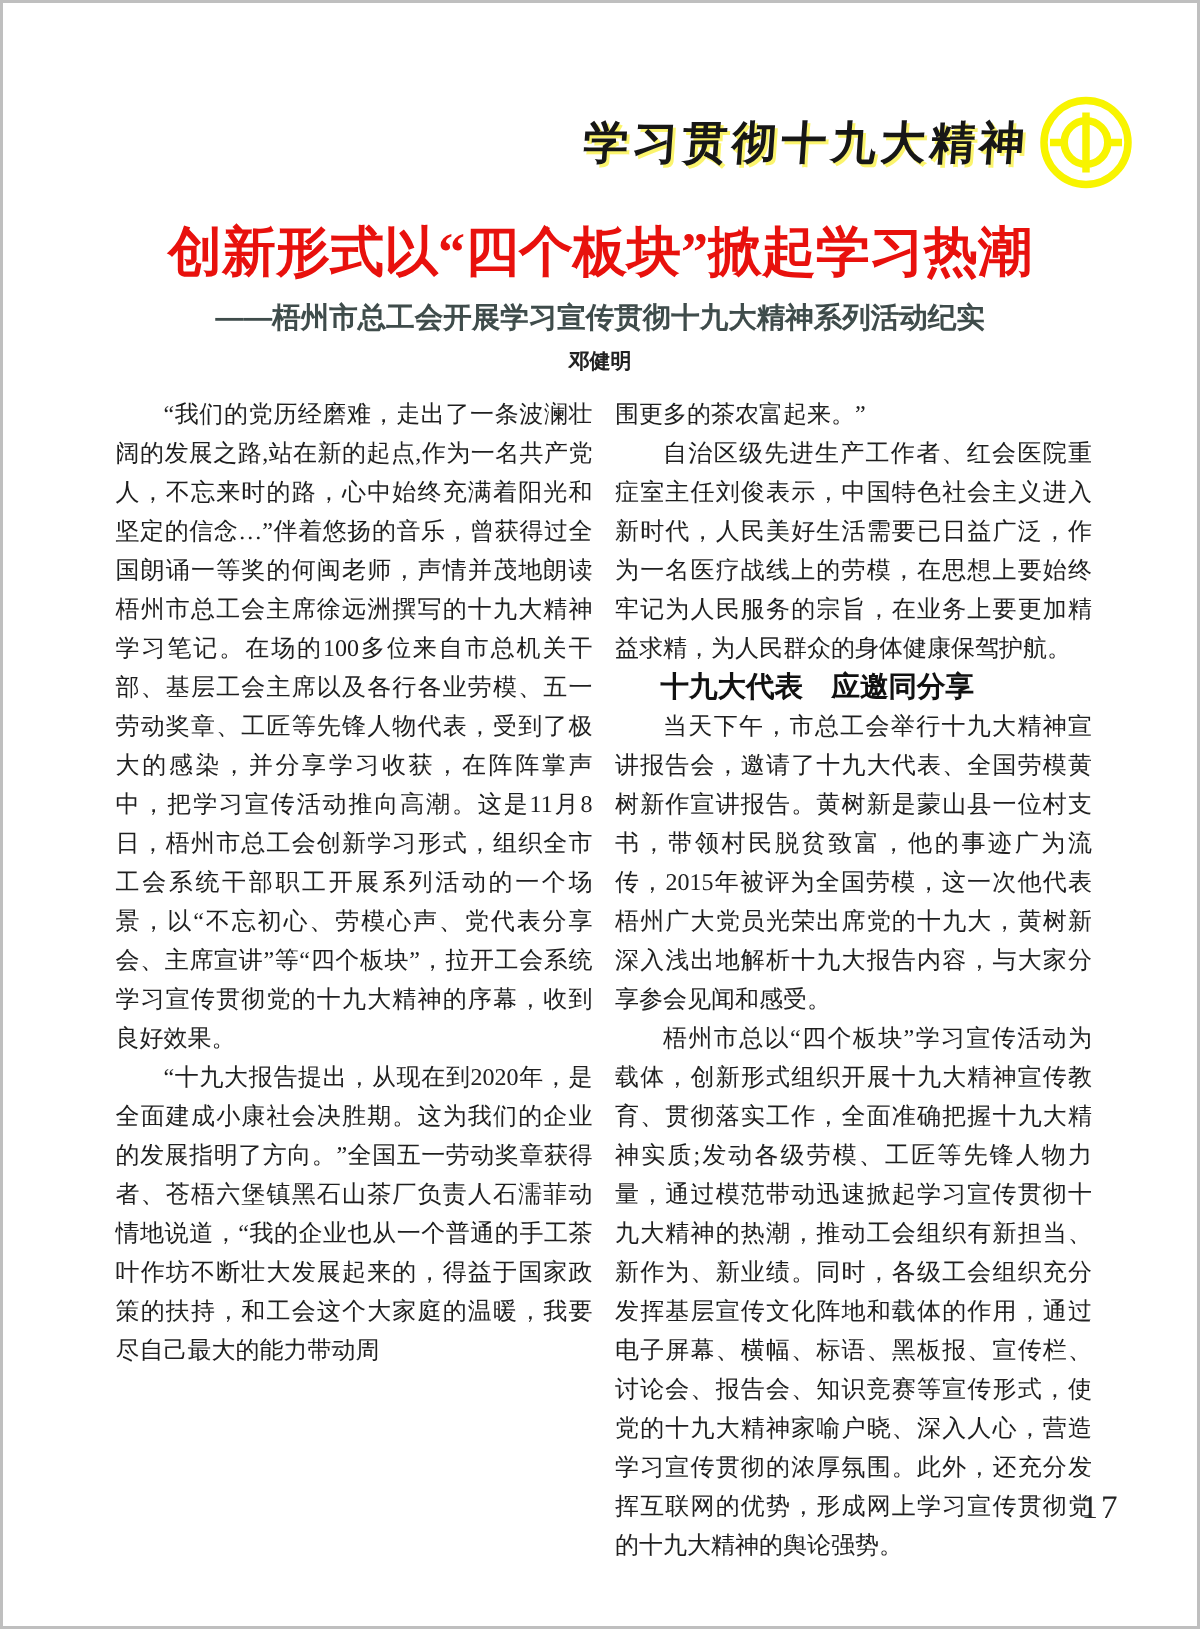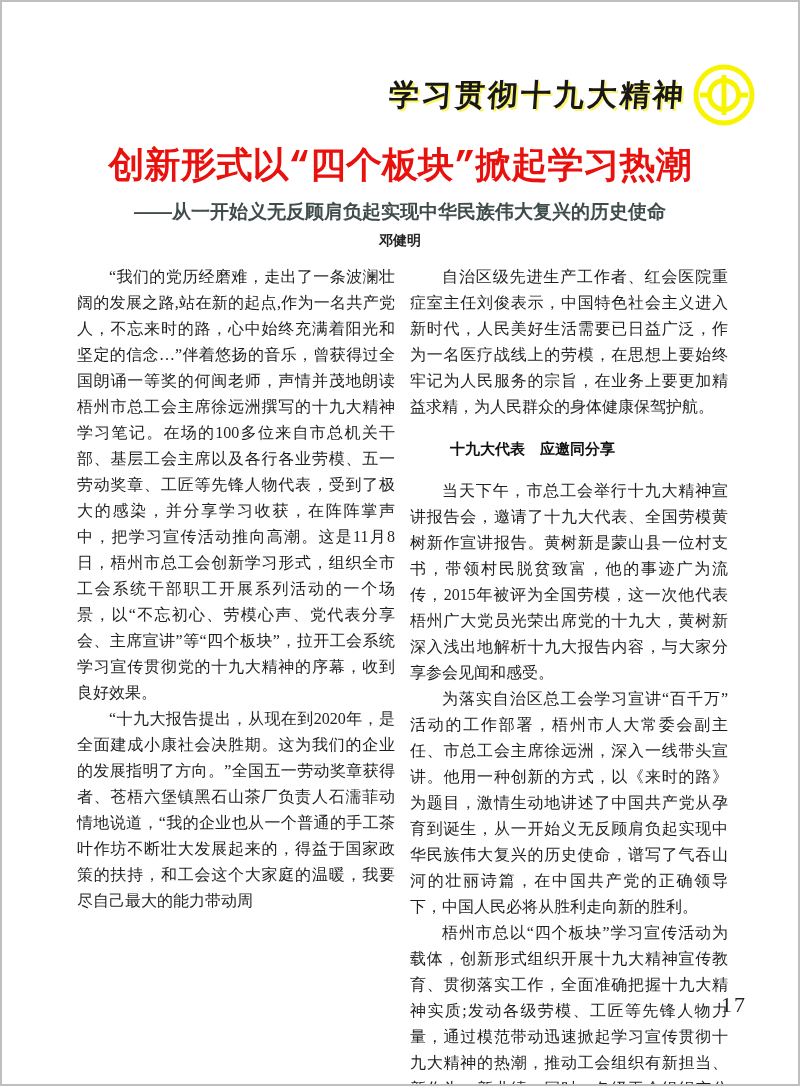--- a/index.html
+++ b/index.html
@@ -32,21 +32,21 @@
     text-shadow:2px 2px 0 rgba(250,240,60,0.75);
     transform:skewX(-4deg);
     margin-right:6px;
     white-space:nowrap;
   }
   .logo { width:64px; height:64px; flex:0 0 auto; }
   
   .title {
     margin:16px 40px 1px 40px;
     text-align:center;
-    font-family:Liberation Mono, monospace;
+    font-family:Liberation Serif, serif;
     font-size:36px;
     line-height:44px;
     font-weight:bold;
     color:#e8110d;
     white-space:nowrap;
   }
   .subtitle {
     margin:9px 0 0 0;
     text-align:center;
     font-family:"Liberation Sans","DejaVu Sans",sans-serif;
@@ -71,23 +71,23 @@
   .col { flex:1 1 0; min-width:0; }
   .para {
     margin:0;
     font-size:16px;
     line-height:26px;
     text-align:justify;
     text-indent:2em;
   }
   .para.cont { text-indent:0; }
   .sec {
-    margin:16px;
+    margin:0;
     font-family:"Liberation Sans","DejaVu Sans",sans-serif;
-    font-size:15px;
+    font-size:19px;
     font-weight:bold;
     line-height:26px;
     text-indent:1.6em;
     color:#111111;
   }
   .para.last { position:relative; }
   .pagenum {
     position:absolute;
     top:990px; right:51px;
     font-size:22px;
@@ -108,35 +108,35 @@
         <circle cx="32" cy="32" r="28"></circle>
         <circle cx="32" cy="32" r="14.5"></circle>
         <line x1="32" y1="12" x2="32" y2="52"></line>
         <line x1="8" y1="32" x2="17" y2="32"></line>
         <line x1="47" y1="32" x2="56" y2="32"></line>
       </g>
     </svg>
   </div>
 
   <h1 class="title">创新形式以“四个板块”掀起学习热潮</h1>
-  <h2 class="subtitle">——从一开始义无反顾肩负起实现中华民族伟大复兴的历史使命</h2>
+  <h2 class="subtitle">——梧州市总工会开展学习宣传贯彻十九大精神系列活动纪实</h2>
   <div class="author">邓健明</div>
 
   <div class="columns">
 
     <div class="col">
       <p class="para">“我们的党历经磨难，走出了一条波澜壮阔的发展之路,站在新的起点,作为一名共产党人，不忘来时的路，心中始终充满着阳光和坚定的信念…”伴着悠扬的音乐，曾获得过全国朗诵一等奖的何闽老师，声情并茂地朗读梧州市总工会主席徐远洲撰写的十九大精神学习笔记。在场的100多位来自市总机关干部、基层工会主席以及各行各业劳模、五一劳动奖章、工匠等先锋人物代表，受到了极大的感染，并分享学习收获，在阵阵掌声中，把学习宣传活动推向高潮。这是11月8日，梧州市总工会创新学习形式，组织全市工会系统干部职工开展系列活动的一个场景，以“不忘初心、劳模心声、党代表分享会、主席宣讲”等“四个板块”，拉开工会系统学习宣传贯彻党的十九大精神的序幕，收到良好效果。</p>
       <p class="para">“十九大报告提出，从现在到2020年，是全面建成小康社会决胜期。这为我们的企业的发展指明了方向。”全国五一劳动奖章获得者、苍梧六堡镇黑石山茶厂负责人石濡菲动情地说道，“我的企业也从一个普通的手工茶叶作坊不断壮大发展起来的，得益于国家政策的扶持，和工会这个大家庭的温暖，我要尽自己最大的能力带动周</p>
     </div>
 
     <div class="col">
+      <p class="para cont">围更多的茶农富起来。”</p>
       <p class="para">自治区级先进生产工作者、红会医院重症室主任刘俊表示，中国特色社会主义进入新时代，人民美好生活需要已日益广泛，作为一名医疗战线上的劳模，在思想上要始终牢记为人民服务的宗旨，在业务上要更加精益求精，为人民群众的身体健康保驾护航。</p>
       <h3 class="sec">十九大代表　应邀同分享</h3>
       <p class="para">当天下午，市总工会举行十九大精神宣讲报告会，邀请了十九大代表、全国劳模黄树新作宣讲报告。黄树新是蒙山县一位村支书，带领村民脱贫致富，他的事迹广为流传，2015年被评为全国劳模，这一次他代表梧州广大党员光荣出席党的十九大，黄树新深入浅出地解析十九大报告内容，与大家分享参会见闻和感受。</p>
-      <p class="para">为落实自治区总工会学习宣讲“百千万”活动的工作部署，梧州市人大常委会副主任、市总工会主席徐远洲，深入一线带头宣讲。他用一种创新的方式，以《来时的路》为题目，激情生动地讲述了中国共产党从孕育到诞生，从一开始义无反顾肩负起实现中华民族伟大复兴的历史使命，谱写了气吞山河的壮丽诗篇，在中国共产党的正确领导下，中国人民必将从胜利走向新的胜利。</p>
       <p class="para last"><span>梧州市总以“四个板块”学习宣传活动为载体，创新形式组织开展十九大精神宣传教育、贯彻落实工作，全面准确把握十九大精神实质;发动各级劳模、工匠等先锋人物力量，通过模范带动迅速掀起学习宣传贯彻十九大精神的热潮，推动工会组织有新担当、新作为、新业绩。同时，各级工会组织充分发挥基层宣传文化阵地和载体的作用，通过电子屏幕、横幅、标语、黑板报、宣传栏、讨论会、报告会、知识竞赛等宣传形式，使党的十九大精神家喻户晓、深入人心，营造学习宣传贯彻的浓厚氛围。此外，还充分发挥互联网的优势，形成网上学习宣传贯彻党的十九大精神的舆论强势。</span></p>
     </div>
 
   </div>
 
   <div class="pagenum">17</div>
 
 </div>
 
 </body></html>

